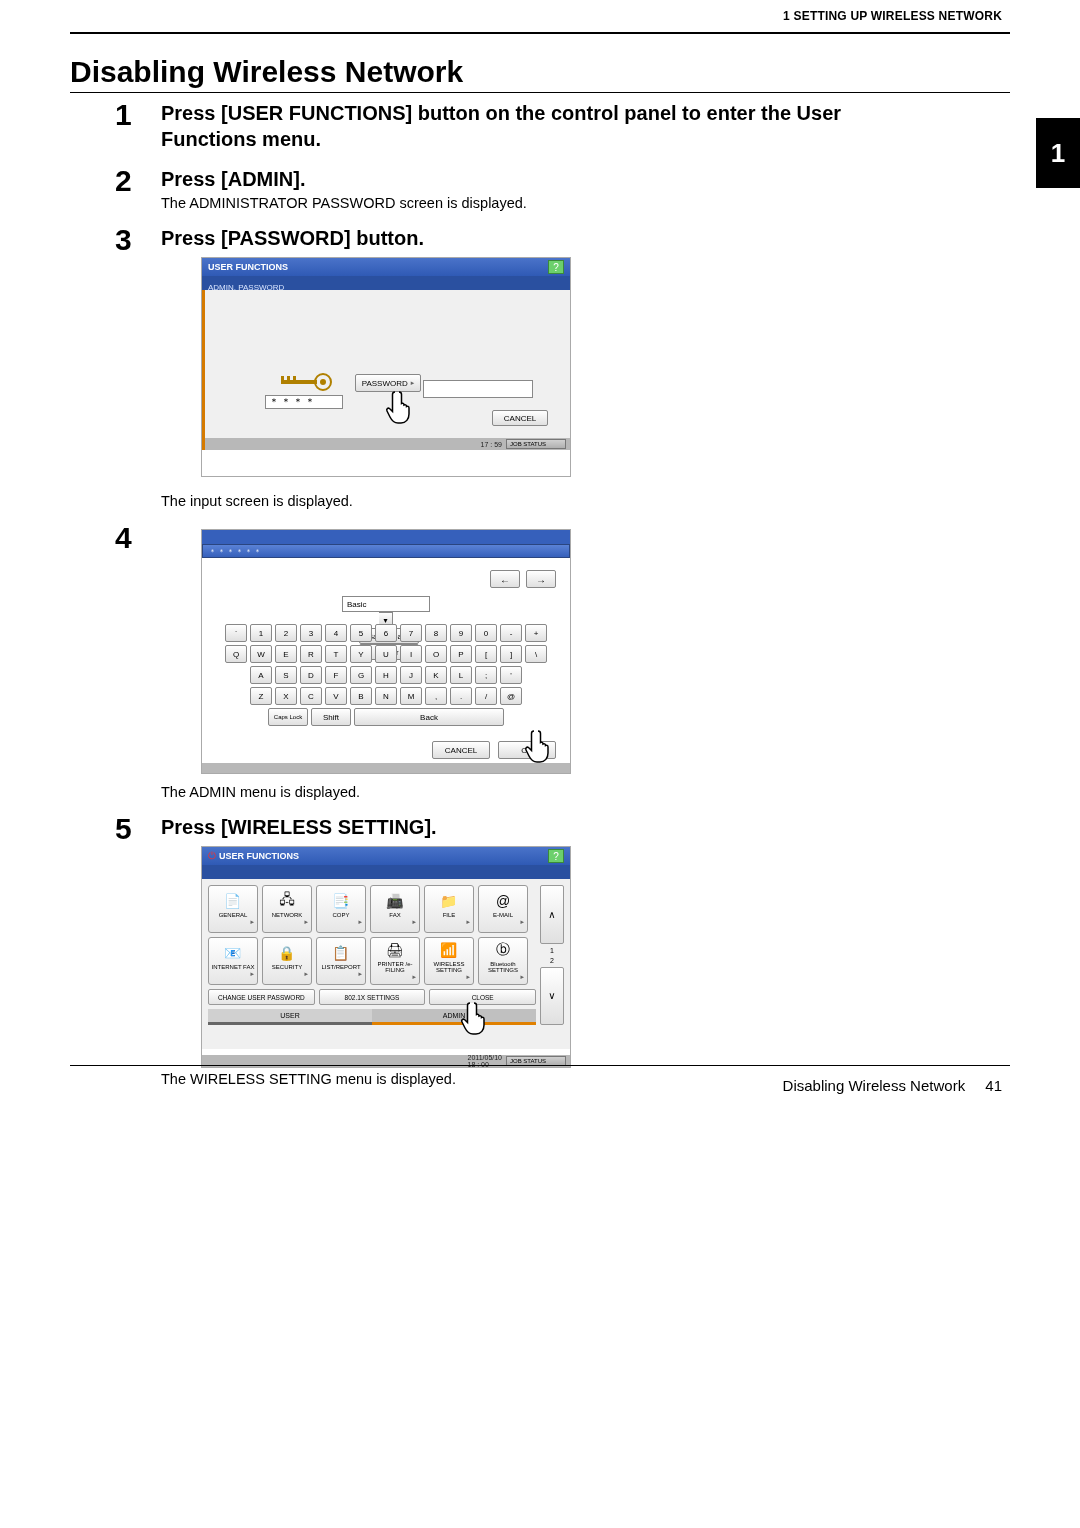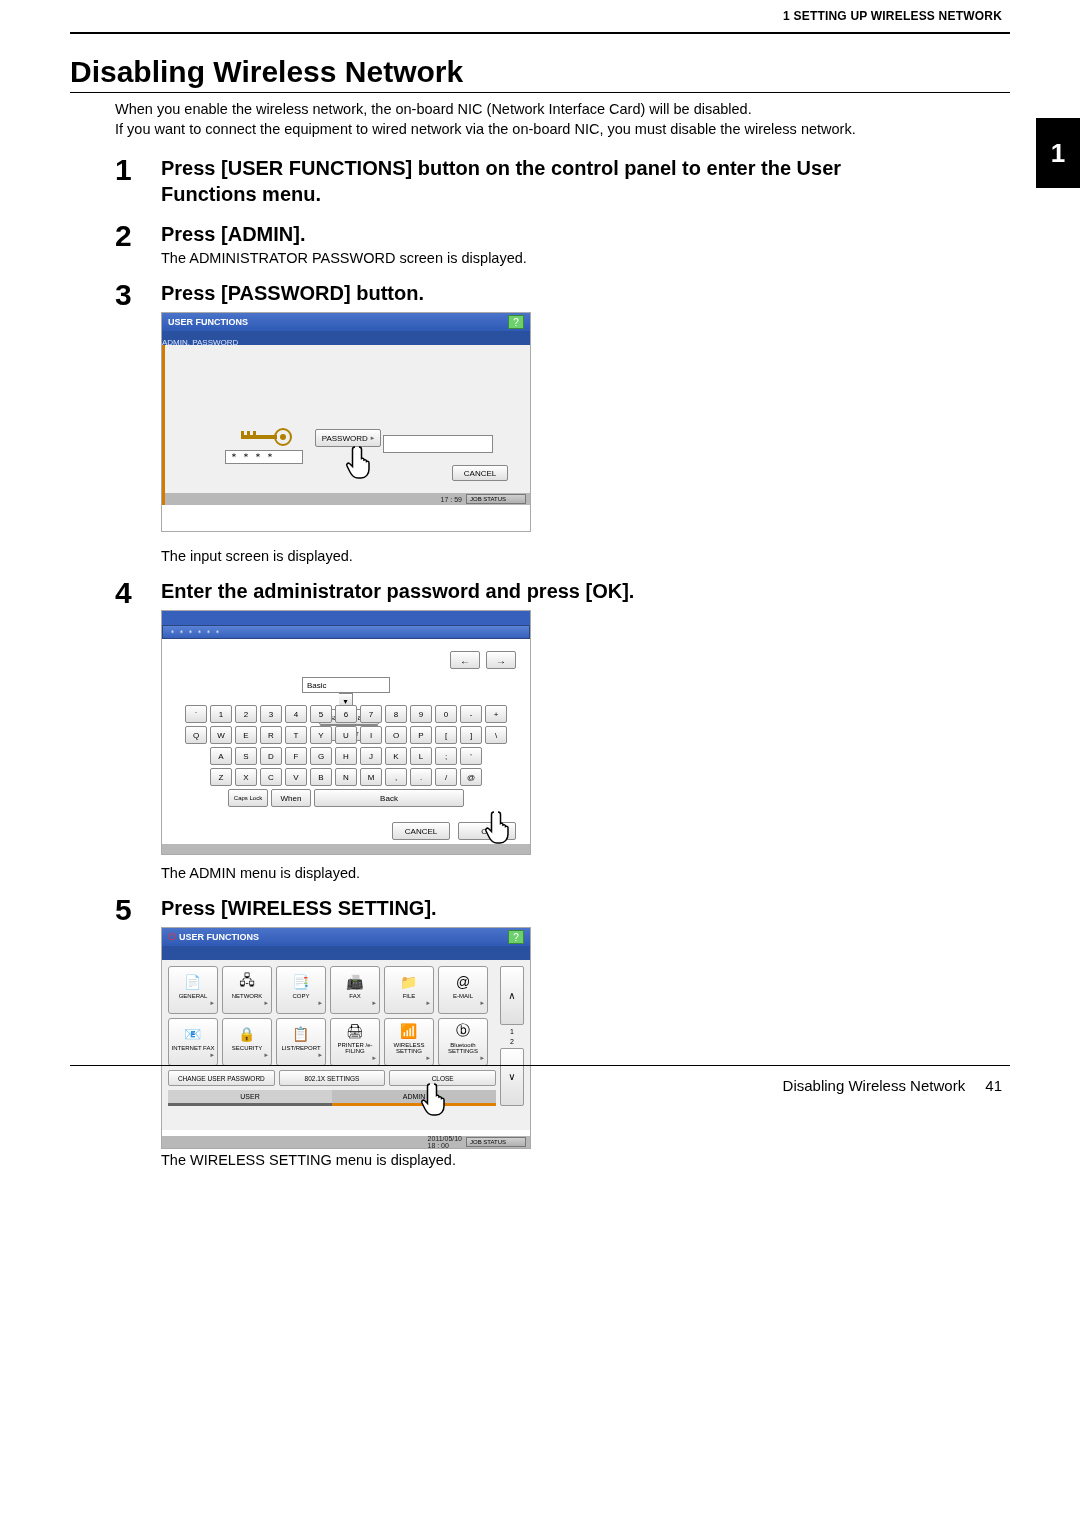--- a/index.html
+++ b/index.html
@@ -14,26 +14,26 @@
   .content { position: absolute; top: 100px; left: 115px; right: 152px; }
   .intro { font-size: 14.5px; margin-bottom: 16px; line-height: 1.35; }
 
   .step { display: flex; gap: 18px; margin-bottom: 14px; }
   .step-num { font-size: 30px; font-weight: bold; width: 28px; flex: 0 0 28px; line-height: 1; margin-top: 0px; }
   .step-body { flex: 1; }
   .step-head { font-size: 20px; font-weight: bold; line-height: 1.3; }
   .step-note { font-size: 14.5px; margin-top: 3px; }
 
   
-  .shot { border: 1px solid #aaa; background: #fff; margin-top: 6px; }
+  .shot { border: 1px solid #aaa; background: #fff; margin-top: 6px; margin-left: 40px; }
   .shot1 { width: 370px; height: 220px; position: relative; }
   .titlebar { height: 18px; background: linear-gradient(#4a73c9, #2f5ab5); display:flex; align-items:center; padding:0 6px; }
   .titlebar-text { color:#fff; font-size:9px; font-weight:bold; }
   .titlebar-help { margin-left:auto; width:16px; height:14px; background:#6cd06c; color:#fff; font-size:10px; display:flex; align-items:center; justify-content:center; border:1px solid #3a8a3a; }
-  .subbar { height:14px; background:#2a50a0; padding:0 0; }
+  .subbar { height:14px; background:#2a50a0; padding:0 6px; }
   .subbar-text { color:#d8e4ff; font-size:8px; }
   .shot1-body { position:relative; height:160px; background:#f0f0f0; border-left:3px solid #d57a00; }
   .key-icon { position:absolute; left:70px; top:80px; }
   .key-svg { width:60px; height:24px; }
   .masked-box { position:absolute; left:60px; top:105px; width:78px; height:14px; border:1px solid #888; background:#fff; font-size:10px; display:flex; align-items:center; padding:0 3px; letter-spacing:2px; }
   .pwd-btn { position:absolute; left:150px; top:84px; width:66px; height:18px; border:1px solid #888; background:linear-gradient(#fff,#e0e0e0); font-size:8px; display:flex; align-items:center; justify-content:center; border-radius:2px; }
   .pwd-field { position:absolute; left:218px; top:90px; width:110px; height:18px; border:1px solid #888; background:#fff; }
   .hand1 { position:absolute; left:180px; top:98px; }
   .cancel1 { position:absolute; right:22px; bottom:24px; width:56px; height:16px; border:1px solid #888; background:linear-gradient(#fff,#e0e0e0); font-size:8px; display:flex; align-items:center; justify-content:center; border-radius:2px; }
   .footbar1 { position:absolute; bottom:0; left:0; right:0; height:12px; background:#b8b8b8; display:flex; justify-content:flex-end; align-items:center; padding:0 4px; gap:4px; }
@@ -91,24 +91,20 @@
 
 <div class="page">
   <div class="top-rule"></div>
   <div class="header-label">1 SETTING UP WIRELESS NETWORK</div>
   <div class="chapter-tab">1</div>
 
   <h1 class="page-title">Disabling Wireless Network</h1>
   <div class="title-rule"></div>
 
   <div class="content">
-    <div class="intro">
-      <div>When you enable the wireless network, the on-board NIC (Network Interface Card) will be disabled.</div>
-      <div>If you want to connect the equipment to wired network via the on-board NIC, you must disable the wireless network.</div>
-    </div>
 
     <div class="step">
       <div class="step-num">1</div>
       <div class="step-body">
           <div class="step-head">Press [USER FUNCTIONS] button on the control panel to enter the User Functions menu.</div>
         </div>
     </div>
 
     <div class="step">
       <div class="step-num">2</div>
@@ -158,21 +154,20 @@
             </div>
           </div>
         </div>
         <div class="step-note" style="margin-top:16px">The input screen is displayed.</div>
       </div>
     </div>
 
     <div class="step">
       <div class="step-num">4</div>
       <div class="step-body">
-        <div class="step-head">Enter the administrator password and press [OK].</div>
 
         <div class="shot shot2">
           <div class="kb-top"></div>
           <div class="kb-mask">＊＊＊＊＊＊</div>
           <div class="kb-arrows">
             <div class="arrbtn">←</div>
             <div class="arrbtn">→</div>
           </div>
           <div class="kb-row2">
             <div class="sel">Basic</div>
@@ -233,21 +228,21 @@
                 <div class="key">B</div>
                 <div class="key">N</div>
                 <div class="key">M</div>
                 <div class="key">,</div>
                 <div class="key">.</div>
                 <div class="key">/</div>
                 <div class="key">@</div>
               </div>
             <div class="krow">
               <div class="key wide" style="font-size:6px">Caps Lock</div>
-              <div class="key wide">When</div>
+              <div class="key wide">Shift</div>
               <div class="key space">Back</div>
             </div>
           </div>
           <div class="kb-bot">
             <div class="btn">CANCEL</div>
             <div class="btn">OK</div>
           </div>
           <div class="kb-footbar"></div>
           <span class="hand2">
             <svg class="hand-svg" viewBox="0 0 34 38">

